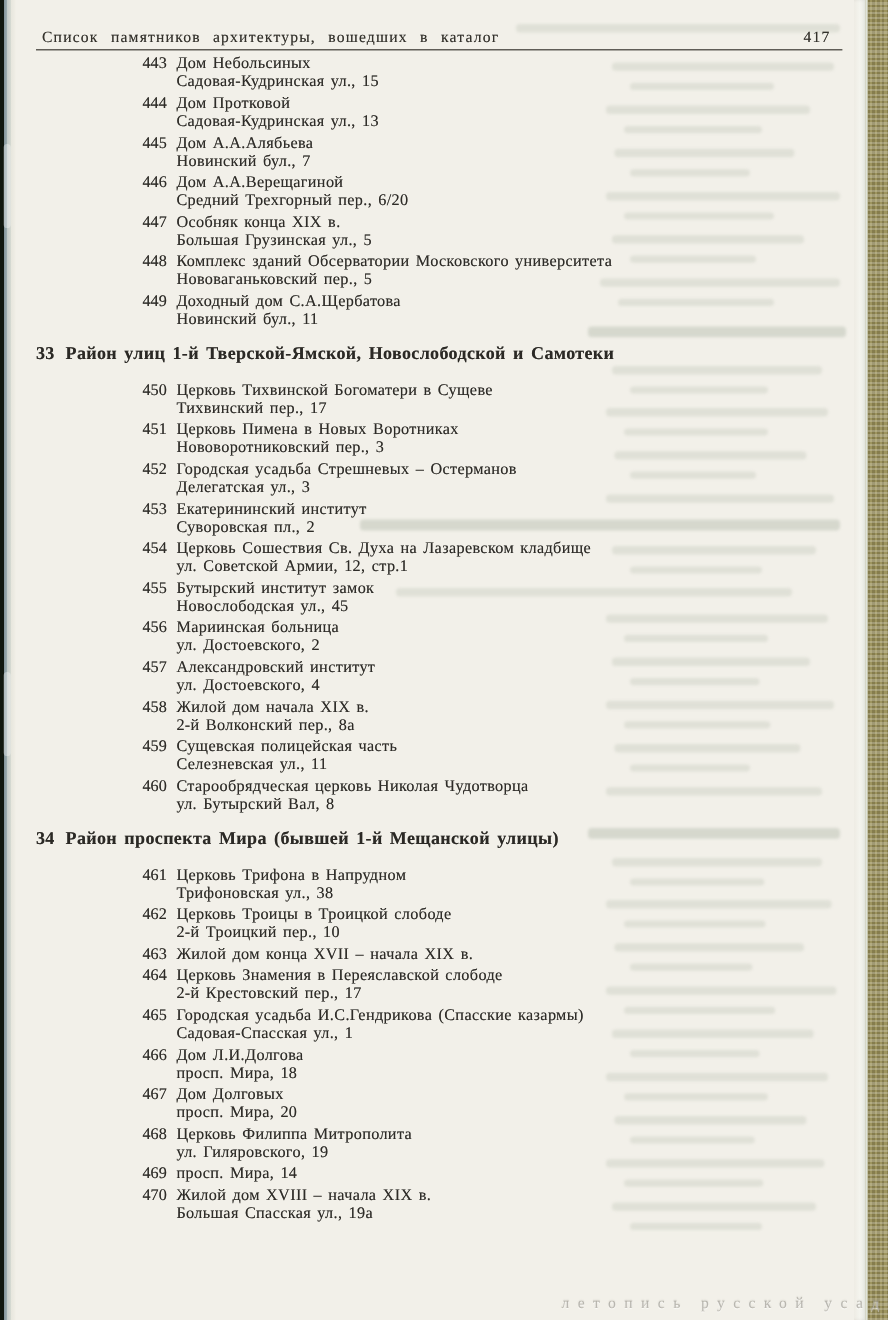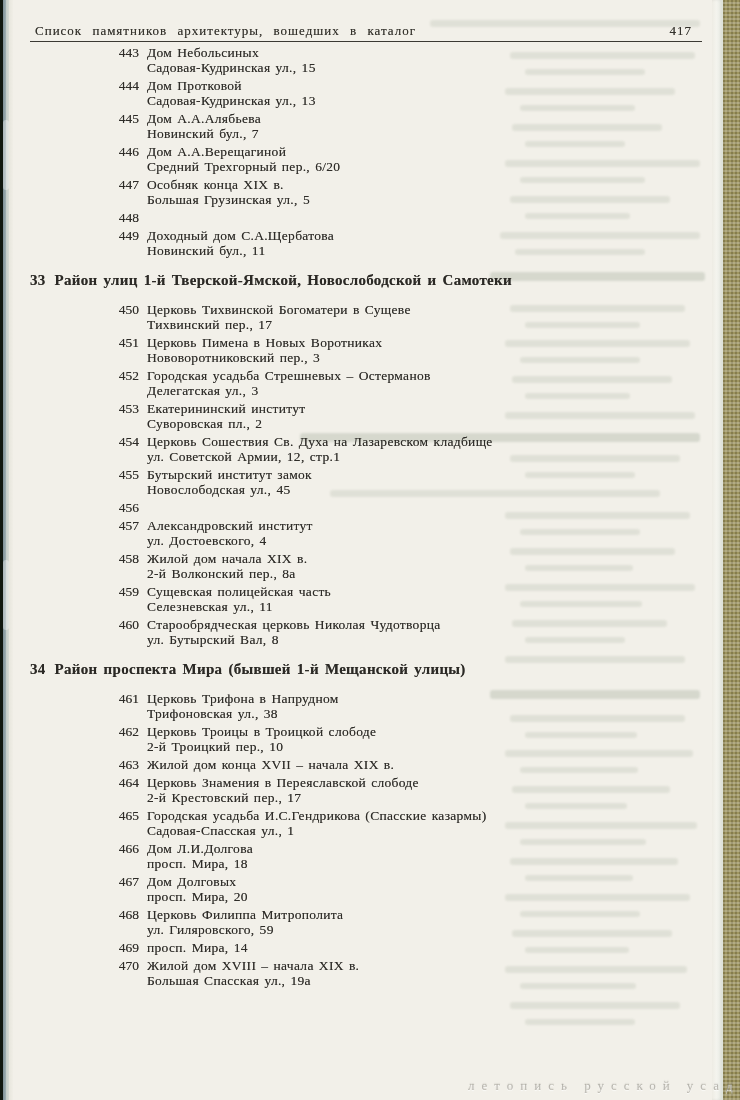--- a/index.html
+++ b/index.html
@@ -189,20 +189,24 @@
   <div class="entry">
     <div class="entry-num">447</div>
     <div class="entry-text">
       <div class="entry-name">Особняк конца XIX в.</div>
       <div class="entry-addr">Большая Грузинская ул., 5</div>
     </div>
   </div>
 
   <div class="entry">
     <div class="entry-num">448</div>
+    <div class="entry-text">
+      <div class="entry-name">Комплекс зданий Обсерватории Московского университета</div>
+      <div class="entry-addr">Нововаганьковский пер., 5</div>
+    </div>
   </div>
 
   <div class="entry">
     <div class="entry-num">449</div>
     <div class="entry-text">
       <div class="entry-name">Доходный дом С.А.Щербатова</div>
       <div class="entry-addr">Новинский бул., 11</div>
     </div>
   </div>
 </div>
@@ -257,20 +261,24 @@
   <div class="entry">
     <div class="entry-num">455</div>
     <div class="entry-text">
       <div class="entry-name">Бутырский институт замок</div>
       <div class="entry-addr">Новослободская ул., 45</div>
     </div>
   </div>
 
   <div class="entry">
     <div class="entry-num">456</div>
+    <div class="entry-text">
+      <div class="entry-name">Мариинская больница</div>
+      <div class="entry-addr">ул. Достоевского, 2</div>
+    </div>
   </div>
 
   <div class="entry">
     <div class="entry-num">457</div>
     <div class="entry-text">
       <div class="entry-name">Александровский институт</div>
       <div class="entry-addr">ул. Достоевского, 4</div>
     </div>
   </div>
 
@@ -358,21 +366,21 @@
     <div class="entry-text">
       <div class="entry-name">Дом Долговых</div>
       <div class="entry-addr">просп. Мира, 20</div>
     </div>
   </div>
 
   <div class="entry">
     <div class="entry-num">468</div>
     <div class="entry-text">
       <div class="entry-name">Церковь Филиппа Митрополита</div>
-      <div class="entry-addr">ул. Гиляровского, 59</div>
+      <div class="entry-addr">ул. Гиляровского, 19</div>
     </div>
   </div>
 
   <div class="entry">
     <div class="entry-num">469</div>
     <div class="entry-text">
       <div class="entry-addr">просп. Мира, 14</div>
     </div>
   </div>
 

